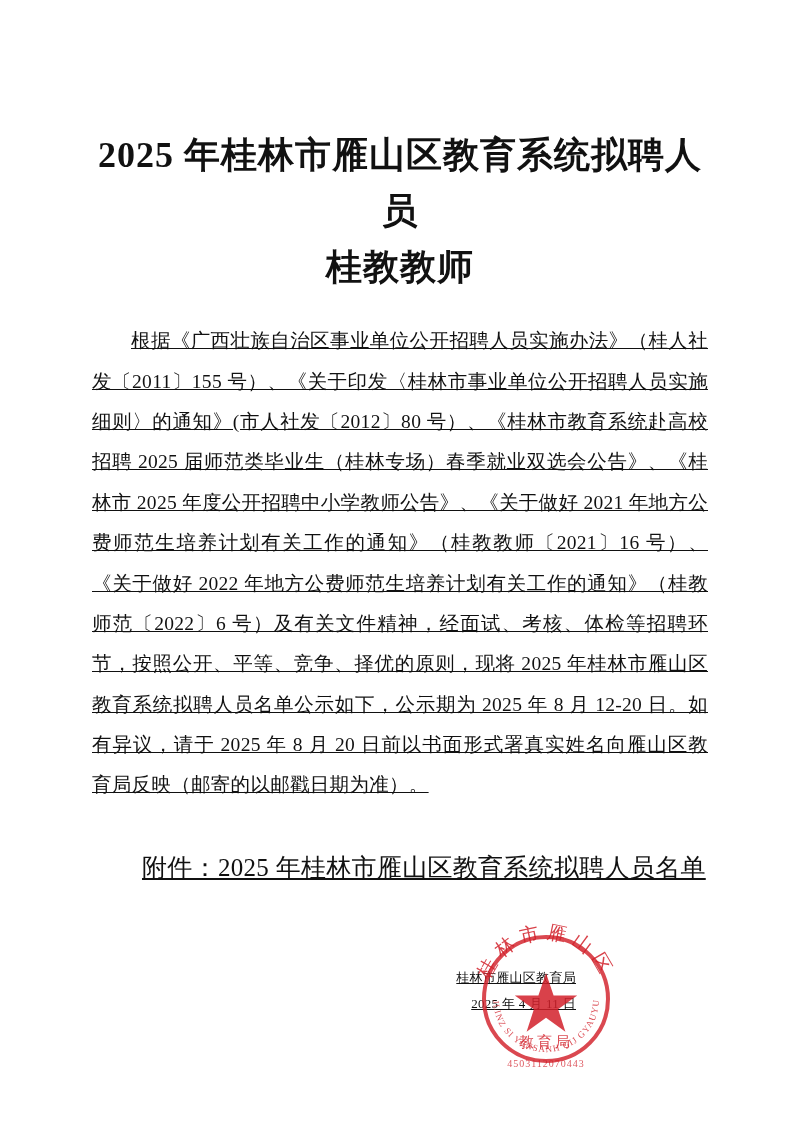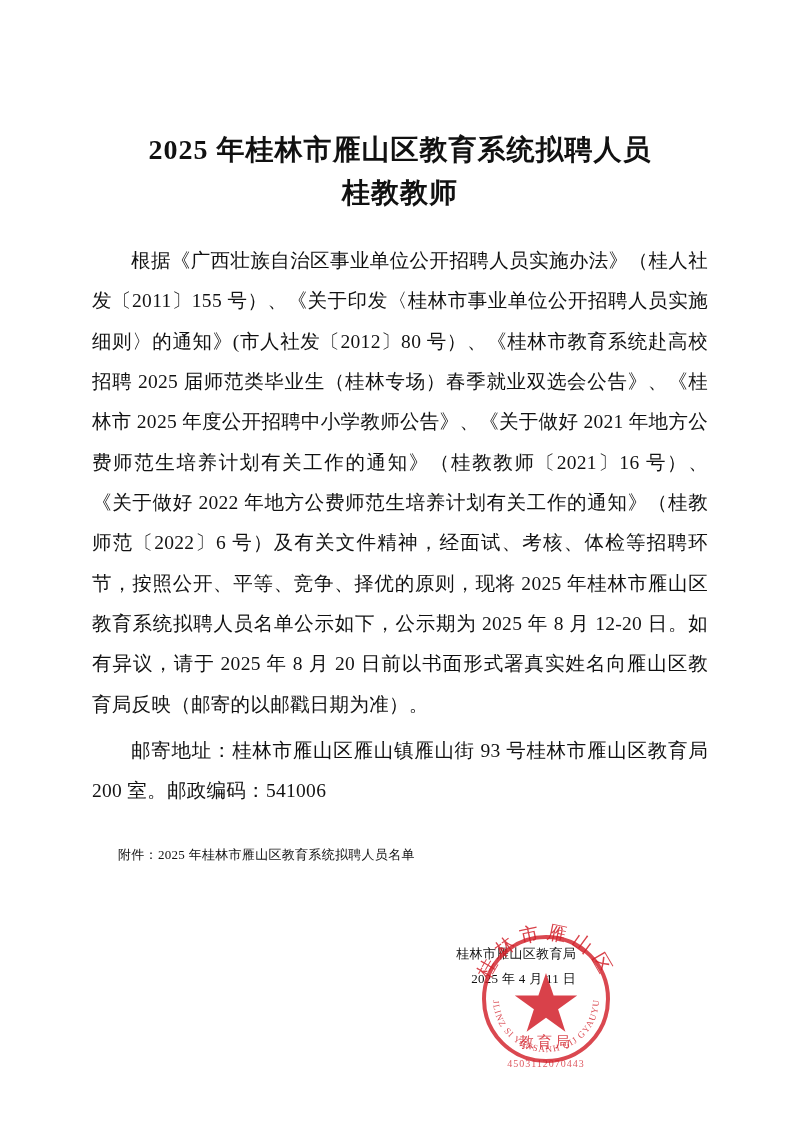--- a/index.html
+++ b/index.html
@@ -19,55 +19,56 @@
   .page {
     position: absolute;
     inset: 0;
     padding: 0;
   }
 
   .doc-title {
     margin: 0;
     padding: 128px 96px 0 96px;
     text-align: center;
-    font-size: 28px;
+    font-size: 36px;
     font-weight: bold;
     line-height: 1.55;
     letter-spacing: 1px;
     font-family: "Liberation Serif", "DejaVu Serif", serif;
   }
   .doc-title .line {
     display: block;
   }
 
   .body-block {
     padding: 26px 92px 0 92px;
     font-size: 19.5px;
     line-height: 2.07;
     letter-spacing: 0.3px;
     text-align: justify;
     text-justify: inter-character;
+    text-decoration: underline;
   }
 
   .para {
     margin: 0 0 0 0;
     text-indent: 2em;
   }
   .para + .para {
     margin-top: 2px;
   }
 
   .gap-small {
     height: 6px;
   }
 
   .attachment {
     text-indent: 2em;
     margin-top: 30px;
-    font-size: 13px;
+    font-size: 25px;
     line-height: 2.07;
   }
 
   .signature {
     margin-top: 72px;
     padding-right: 132px;
     text-align: right;
     font-size: 13px;
     line-height: 1.95;
     position: relative;
@@ -109,21 +110,20 @@
 <div class="page">
 
   <h1 class="doc-title">
     <span class="line">2025 年桂林市雁山区教育系统拟聘人员</span>
     <span class="line">桂教教师</span>
   </h1>
 
   <div class="body-block">
     <p class="para">根据《广西壮族自治区事业单位公开招聘人员实施办法》（桂人社发〔2011〕155 号）、《关于印发〈桂林市事业单位公开招聘人员实施细则〉的通知》(市人社发〔2012〕80 号）、《桂林市教育系统赴高校招聘 2025 届师范类毕业生（桂林专场）春季就业双选会公告》、《桂林市 2025 年度公开招聘中小学教师公告》、《关于做好 2021 年地方公费师范生培养计划有关工作的通知》（桂教教师〔2021〕16 号）、《关于做好 2022 年地方公费师范生培养计划有关工作的通知》（桂教师范〔2022〕6 号）及有关文件精神，经面试、考核、体检等招聘环节，按照公开、平等、竞争、择优的原则，现将 2025 年桂林市雁山区教育系统拟聘人员名单公示如下，公示期为 2025 年 8 月 12-20 日。如有异议，请于 2025 年 8 月 20 日前以书面形式署真实姓名向雁山区教育局反映（邮寄的以邮戳日期为准）。</p>
     <div class="gap-small"></div>
-    <p class="para">邮寄地址：桂林市雁山区雁山镇雁山街 93 号桂林市雁山区教育局 200 室。邮政编码：541006</p>
 
     <p class="attachment">附件：2025 年桂林市雁山区教育系统拟聘人员名单</p>
 
     <div class="signature">
       <span class="sig-line">桂林市雁山区教育局</span>
       <span class="sig-line">2025 年 4 月 11 日</span>
     </div>
   </div>
 
   <div class="seal">

